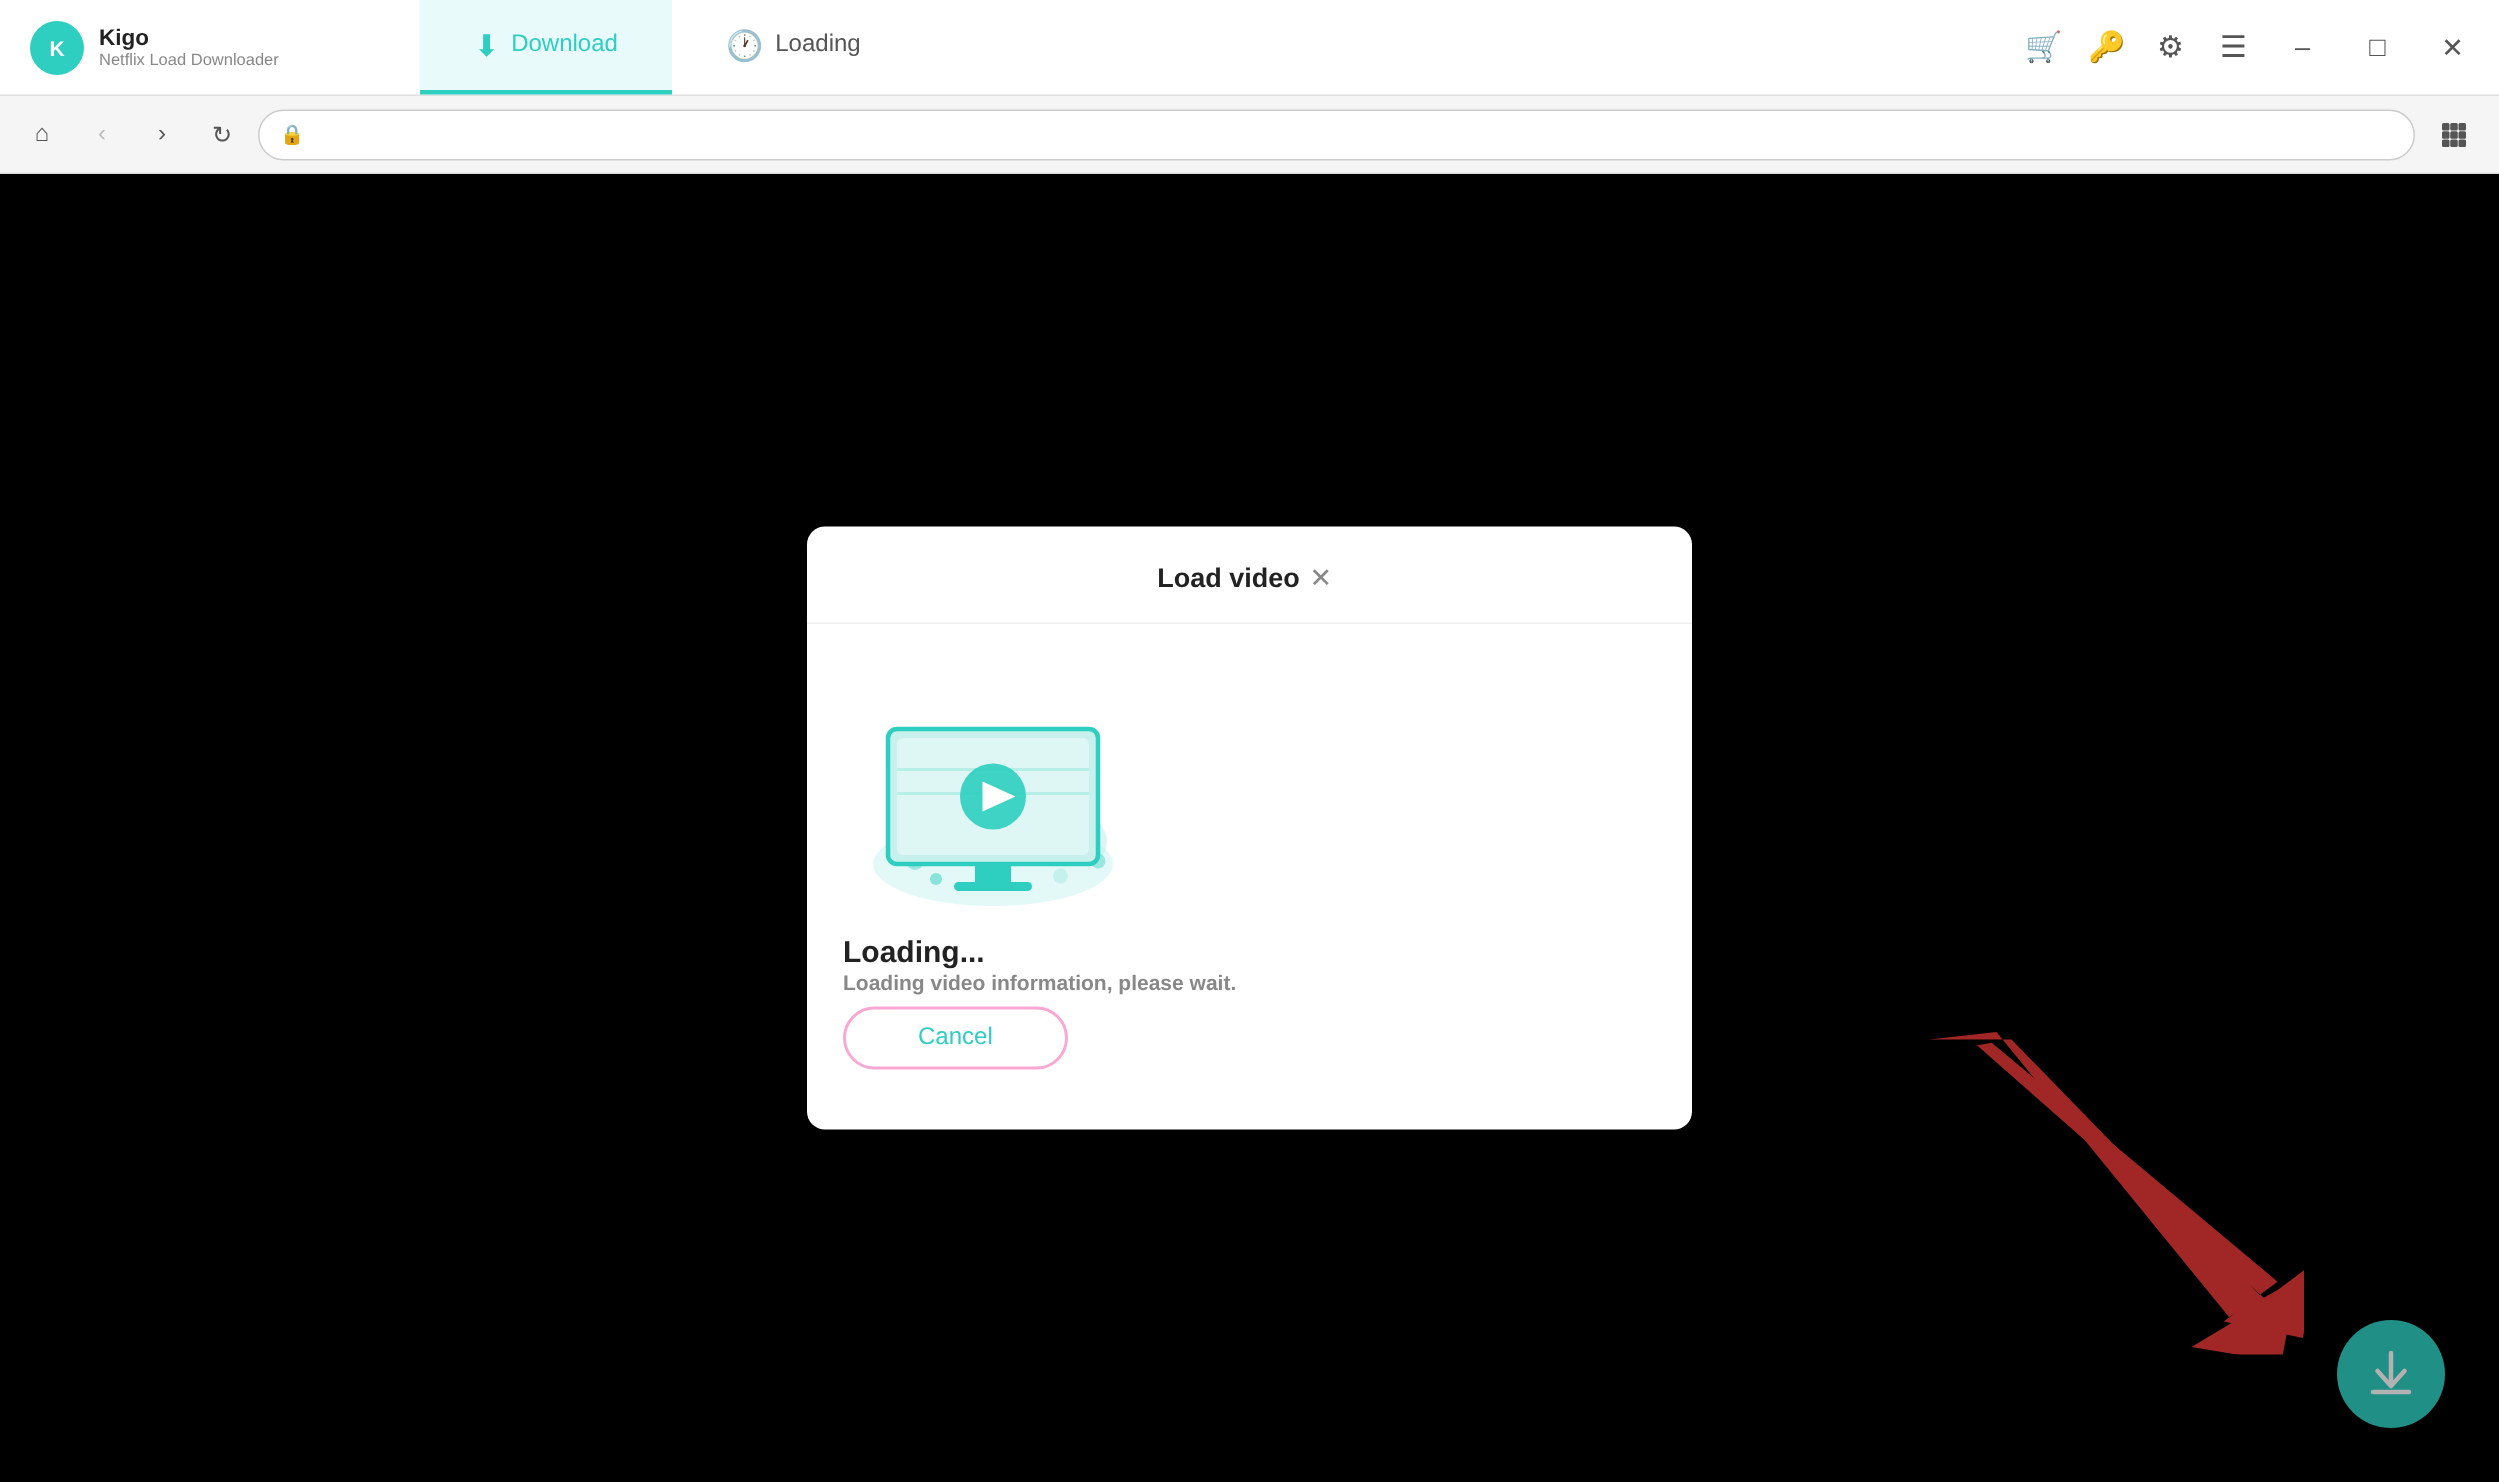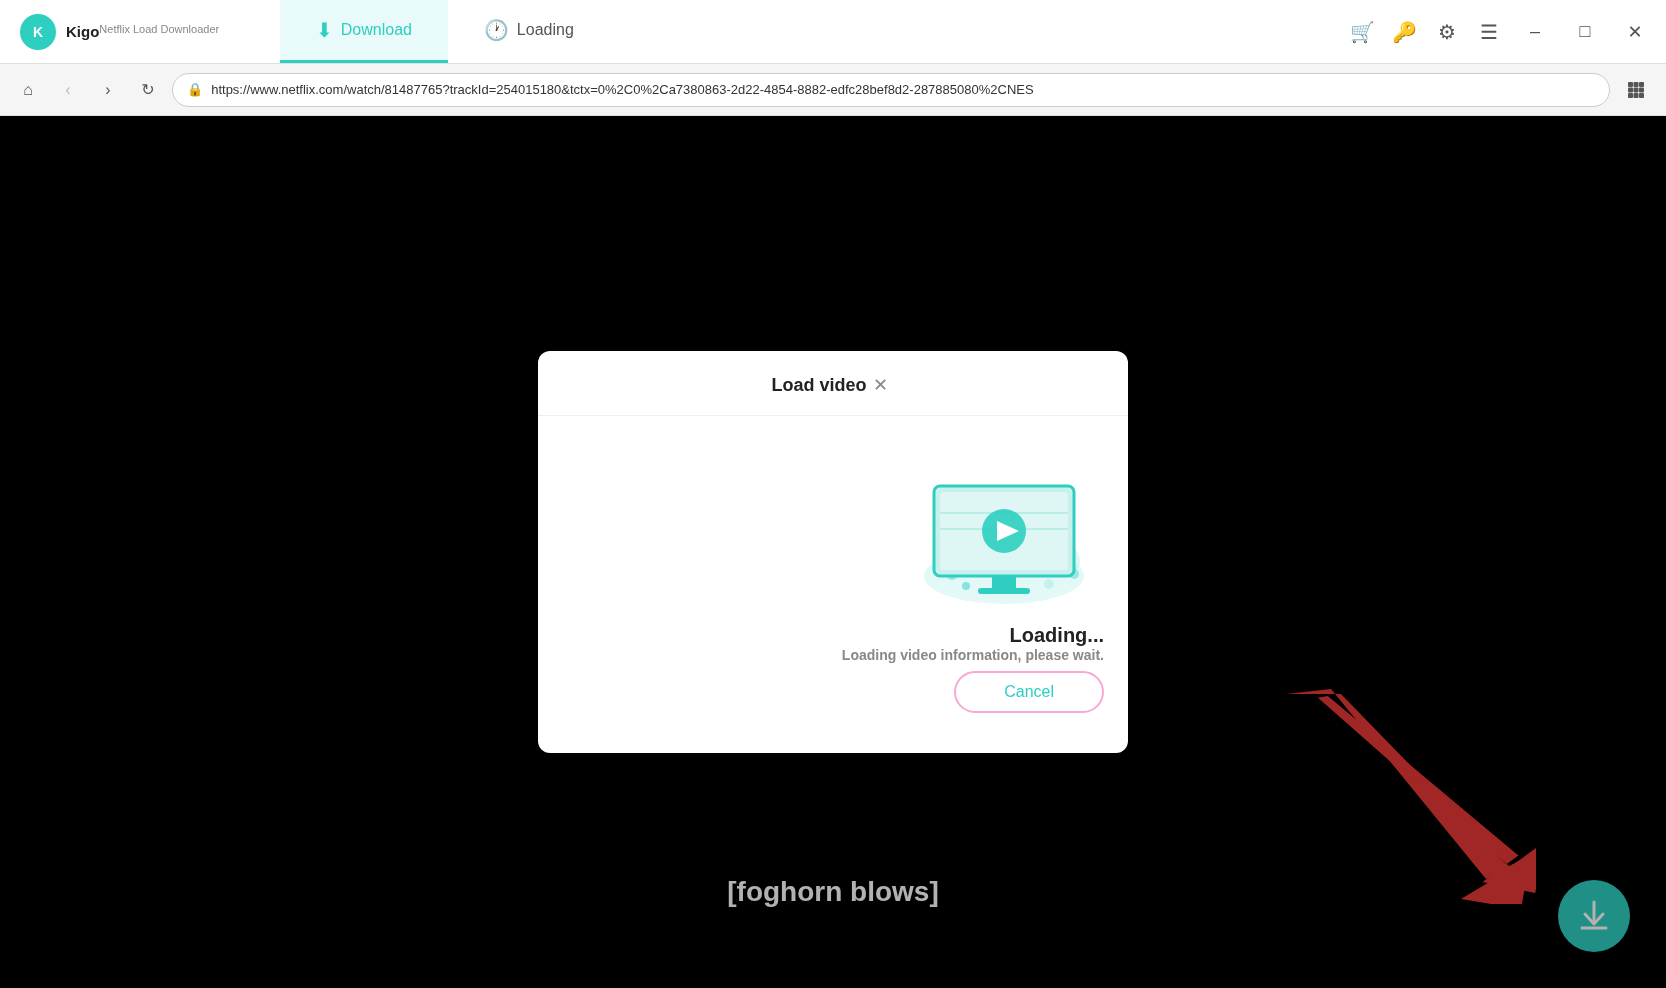--- a/index.html
+++ b/index.html
@@ -22,21 +22,21 @@
       gap: 10px;
       min-width: 280px;
     }
     .logo-circle {
       width: 36px; height: 36px;
       background: #2ecec0;
       border-radius: 50%;
       display: flex; align-items: center; justify-content: center;
       color: #fff; font-weight: bold; font-size: 14px;
     }
-    .app-title-group { display: flex; }
+    .app-title-group { display: flex; flex-direction: column; }
     .app-name { font-size: 15px; font-weight: 700; color: #222; }
     .app-subtitle { font-size: 11px; color: #888; }
 
     .nav-tabs { display: flex; height: 100%; }
     .nav-tab {
       display: flex; align-items: center; gap: 8px;
       padding: 0 36px;
       font-size: 16px;
       cursor: pointer;
       height: 100%;
@@ -204,21 +204,21 @@
       font-size: 18px;
       border-radius: 4px;
       background: none;
       border: none;
     }
 
     .modal-body {
       padding: 40px 24px;
       display: flex;
       flex-direction: column;
-      align-items: flex-end;
+      align-items: flex-start;
     }
 
     
     .monitor-illus {
       width: 200px;
       height: 160px;
       position: relative;
       margin-bottom: 8px;
     }
 
@@ -282,40 +282,38 @@
   </div>
 </div>
 
 <div class="address-bar">
   <button class="nav-btn">⌂</button>
   <button class="nav-btn disabled">‹</button>
   <button class="nav-btn">›</button>
   <button class="nav-btn">↻</button>
   <div class="url-bar">
     <span class="url-lock">🔒</span>
-    <span class="url-text">https://www.netflix.com/watch/81487765?trackId=254015180&amp;tctx=0%2C0%2Ca7380863-2d22-4854-8882-edfc28bef8d2-287885080%2CNES</span>
   </div>
   <div class="extensions-btn">
     <svg width="20" height="20" viewBox="0 0 20 20" fill="#555">
       <rect x="2" y="2" width="5" height="5" rx="1"></rect>
       <rect x="7.5" y="2" width="5" height="5" rx="1"></rect>
       <rect x="13" y="2" width="5" height="5" rx="1"></rect>
       <rect x="2" y="7.5" width="5" height="5" rx="1"></rect>
       <rect x="7.5" y="7.5" width="5" height="5" rx="1"></rect>
       <rect x="13" y="7.5" width="5" height="5" rx="1"></rect>
       <rect x="2" y="13" width="5" height="5" rx="1"></rect>
       <rect x="7.5" y="13" width="5" height="5" rx="1"></rect>
       <rect x="13" y="13" width="5" height="5" rx="1"></rect>
     </svg>
   </div>
 </div>
 
 <div class="main-content">
 
-  <div class="subtitle-text">[foghorn blows]</div>
 
   <div class="red-arrow">
     <svg width="260" height="220" viewBox="0 0 260 220" fill="none">
 
       <polygon points="30,0 60,0 220,200 260,180 240,230 190,210 230,190 70,0" fill="#e53935" transform="rotate(-10, 130, 110)"></polygon>
       <polygon points="10,10 55,5 210,195 255,170 245,225 185,215 235,185 65,10" fill="#e53935"></polygon>
     </svg>
   </div>
 
   <div class="modal-overlay">

